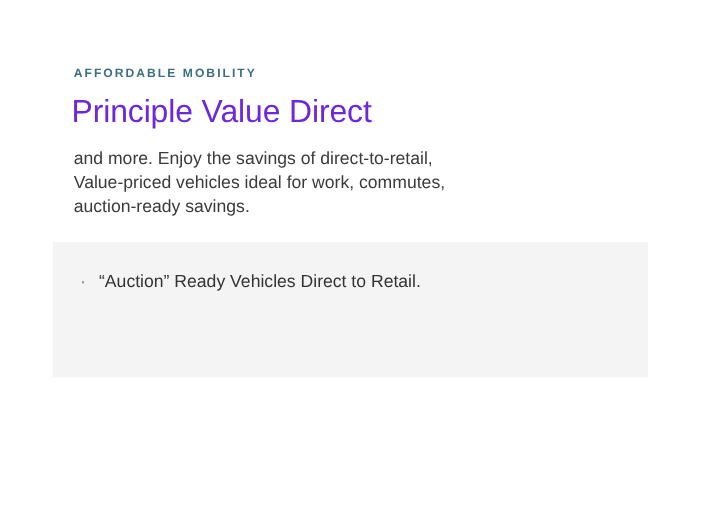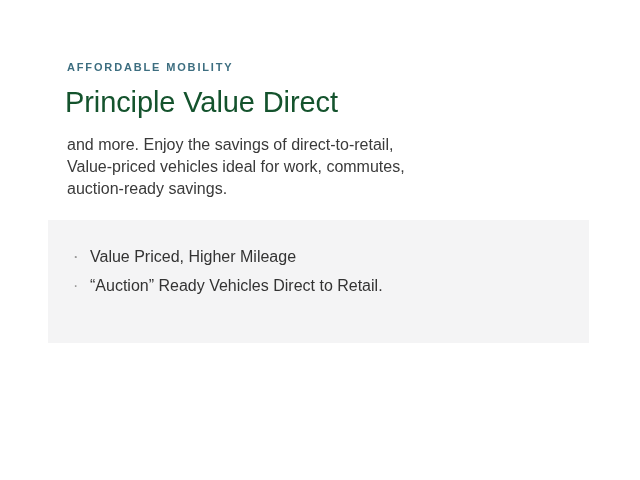--- a/index.html
+++ b/index.html
@@ -40,21 +40,21 @@
     white-space: nowrap;
   }
 
   
   .headline {
     position: absolute;
     left: 65px;
     top: 84px;
     font-size: 29px;
     font-weight: 300;
-    color: #14532d;
+    color: #6d28d9;
     letter-spacing: -0.1px;
     line-height: 36px;
     white-space: nowrap;
     margin: 0;
   }
 
   
   .intro {
     position: absolute;
     left: 67px;
@@ -123,21 +123,20 @@
     <span class="line">auction-ready savings.</span>
   </p>
 
   <div class="panel">
     <ul class="bullet-list">
       <li class="bullet-item">
         <span class="bullet-marker">·</span>
       </li>
       <li class="bullet-item">
         <span class="bullet-marker">·</span>
-        <span>Value Priced, Higher Mileage</span>
       </li>
       <li class="bullet-item">
         <span class="bullet-marker">·</span>
         <span>“Auction” Ready Vehicles Direct to Retail.</span>
       </li>
     </ul>
   </div>
 
 </div>
 

